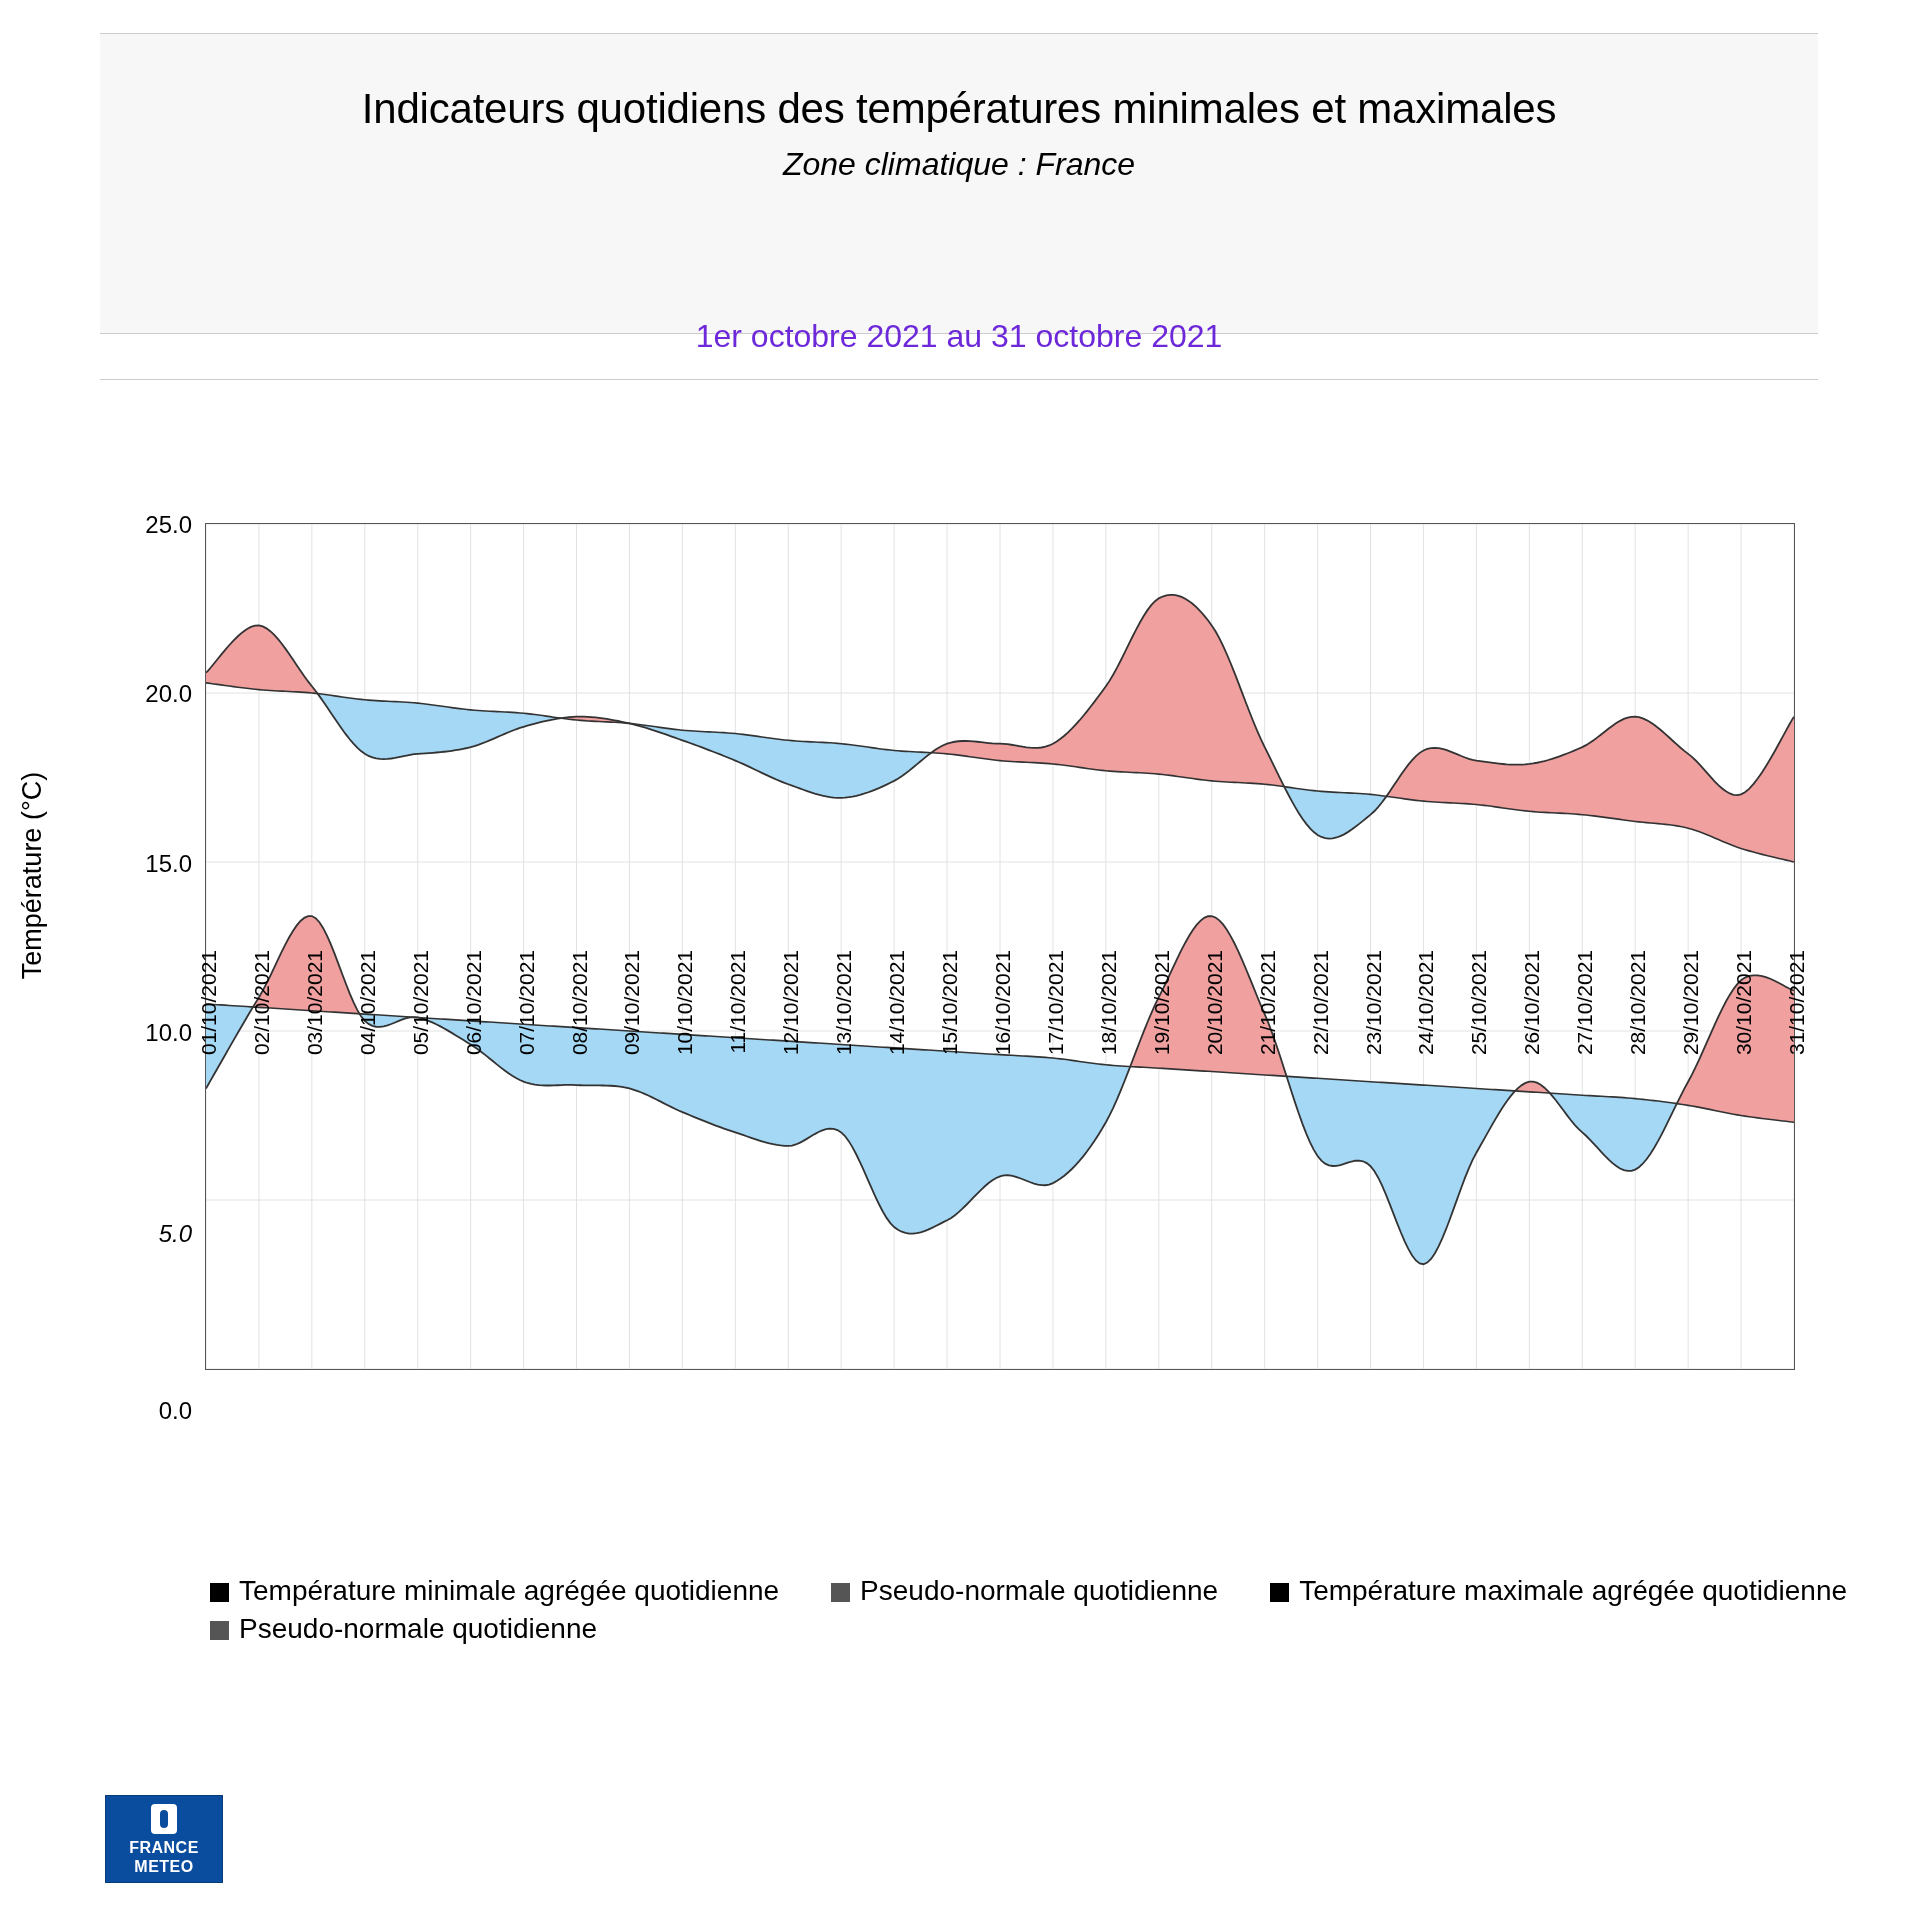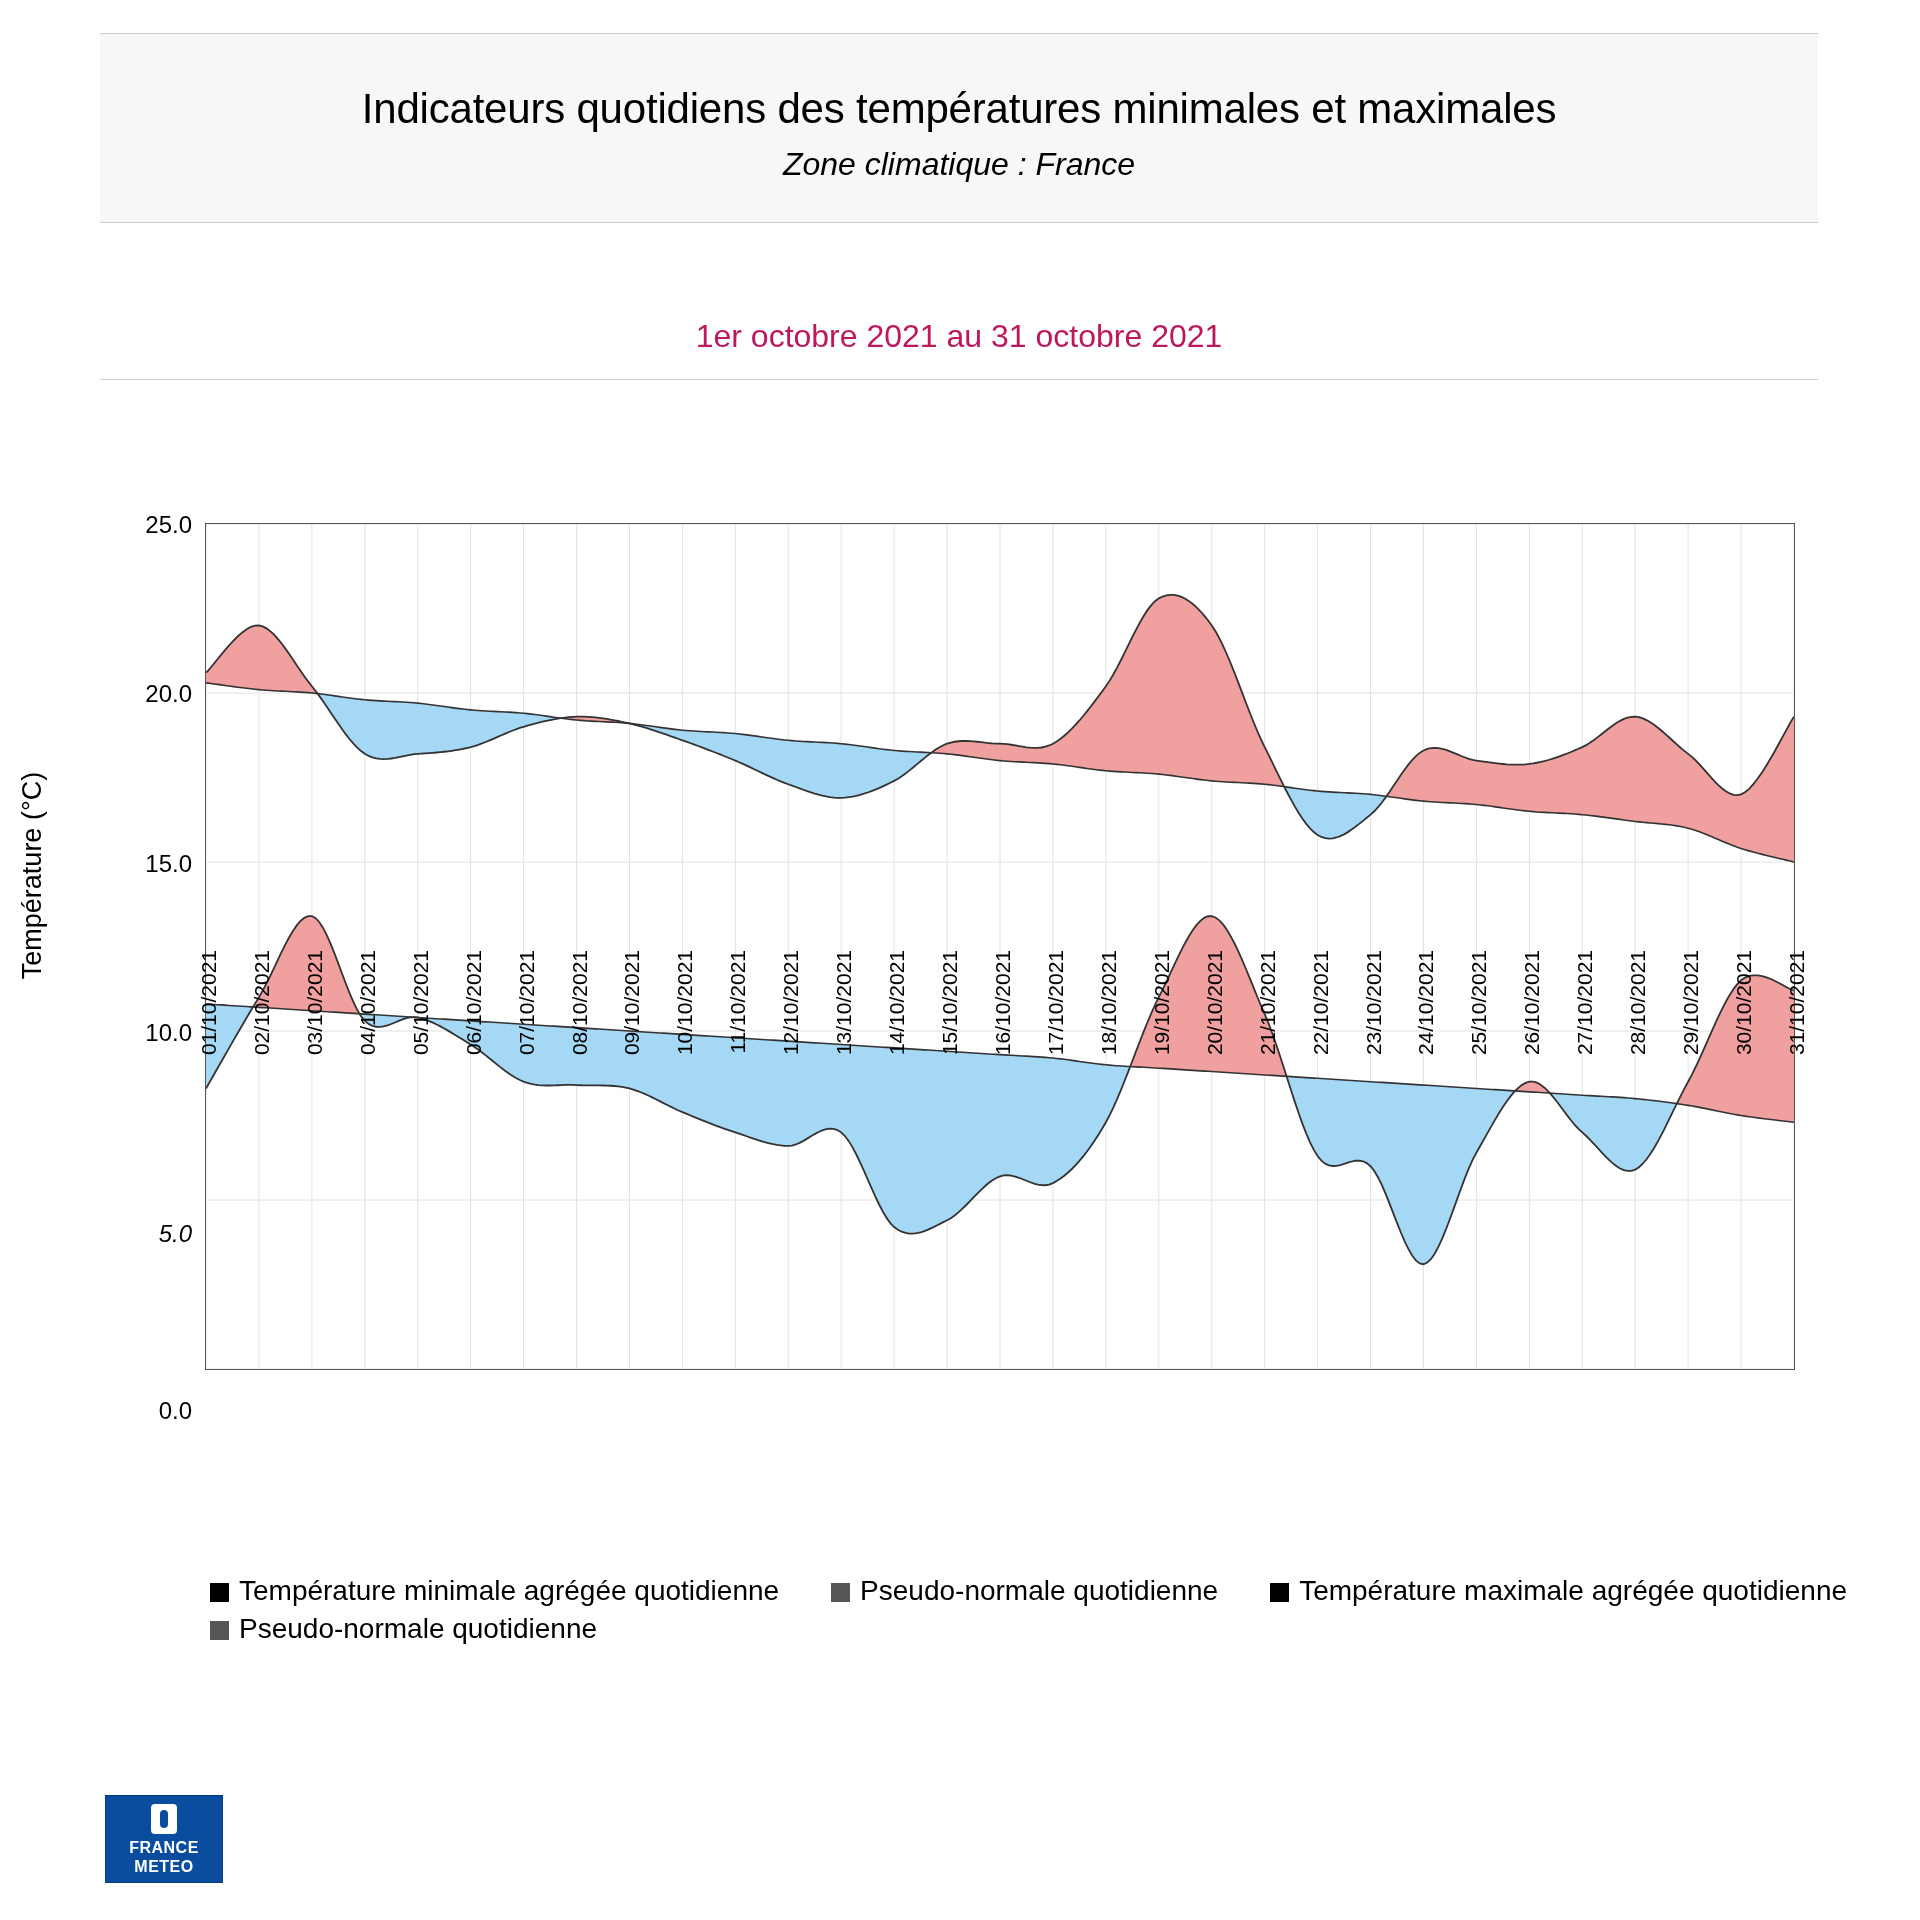--- a/index.html
+++ b/index.html
@@ -22,21 +22,21 @@
     width: 1920px;
     height: 1920px;
   }
 
   
   .title-box {
     position: absolute;
     left: 100px;
     top: 33px;
     width: 1718px;
-    height: 190px;
+    height: 301px;
     background: #f7f7f7;
     border-top: 1px solid #cccccc;
     border-bottom: 1px solid #cccccc;
     box-sizing: border-box;
   }
   .main-title {
     position: absolute;
     left: 0;
     top: 50px;
     width: 1718px;
@@ -64,21 +64,21 @@
     height: 80px;
     border-bottom: 1px solid #cccccc;
     box-sizing: border-box;
   }
   .period-text {
     position: absolute;
     left: 0;
     top: 18px;
     width: 1718px;
     text-align: center;
-    color: #be185d;
+    color: #6d28d9;
     font-size: 32px;
   }
 
   
   .chart-area {
     position: absolute;
     left: 0;
     top: 430px;
     width: 1920px;
     height: 920px;

